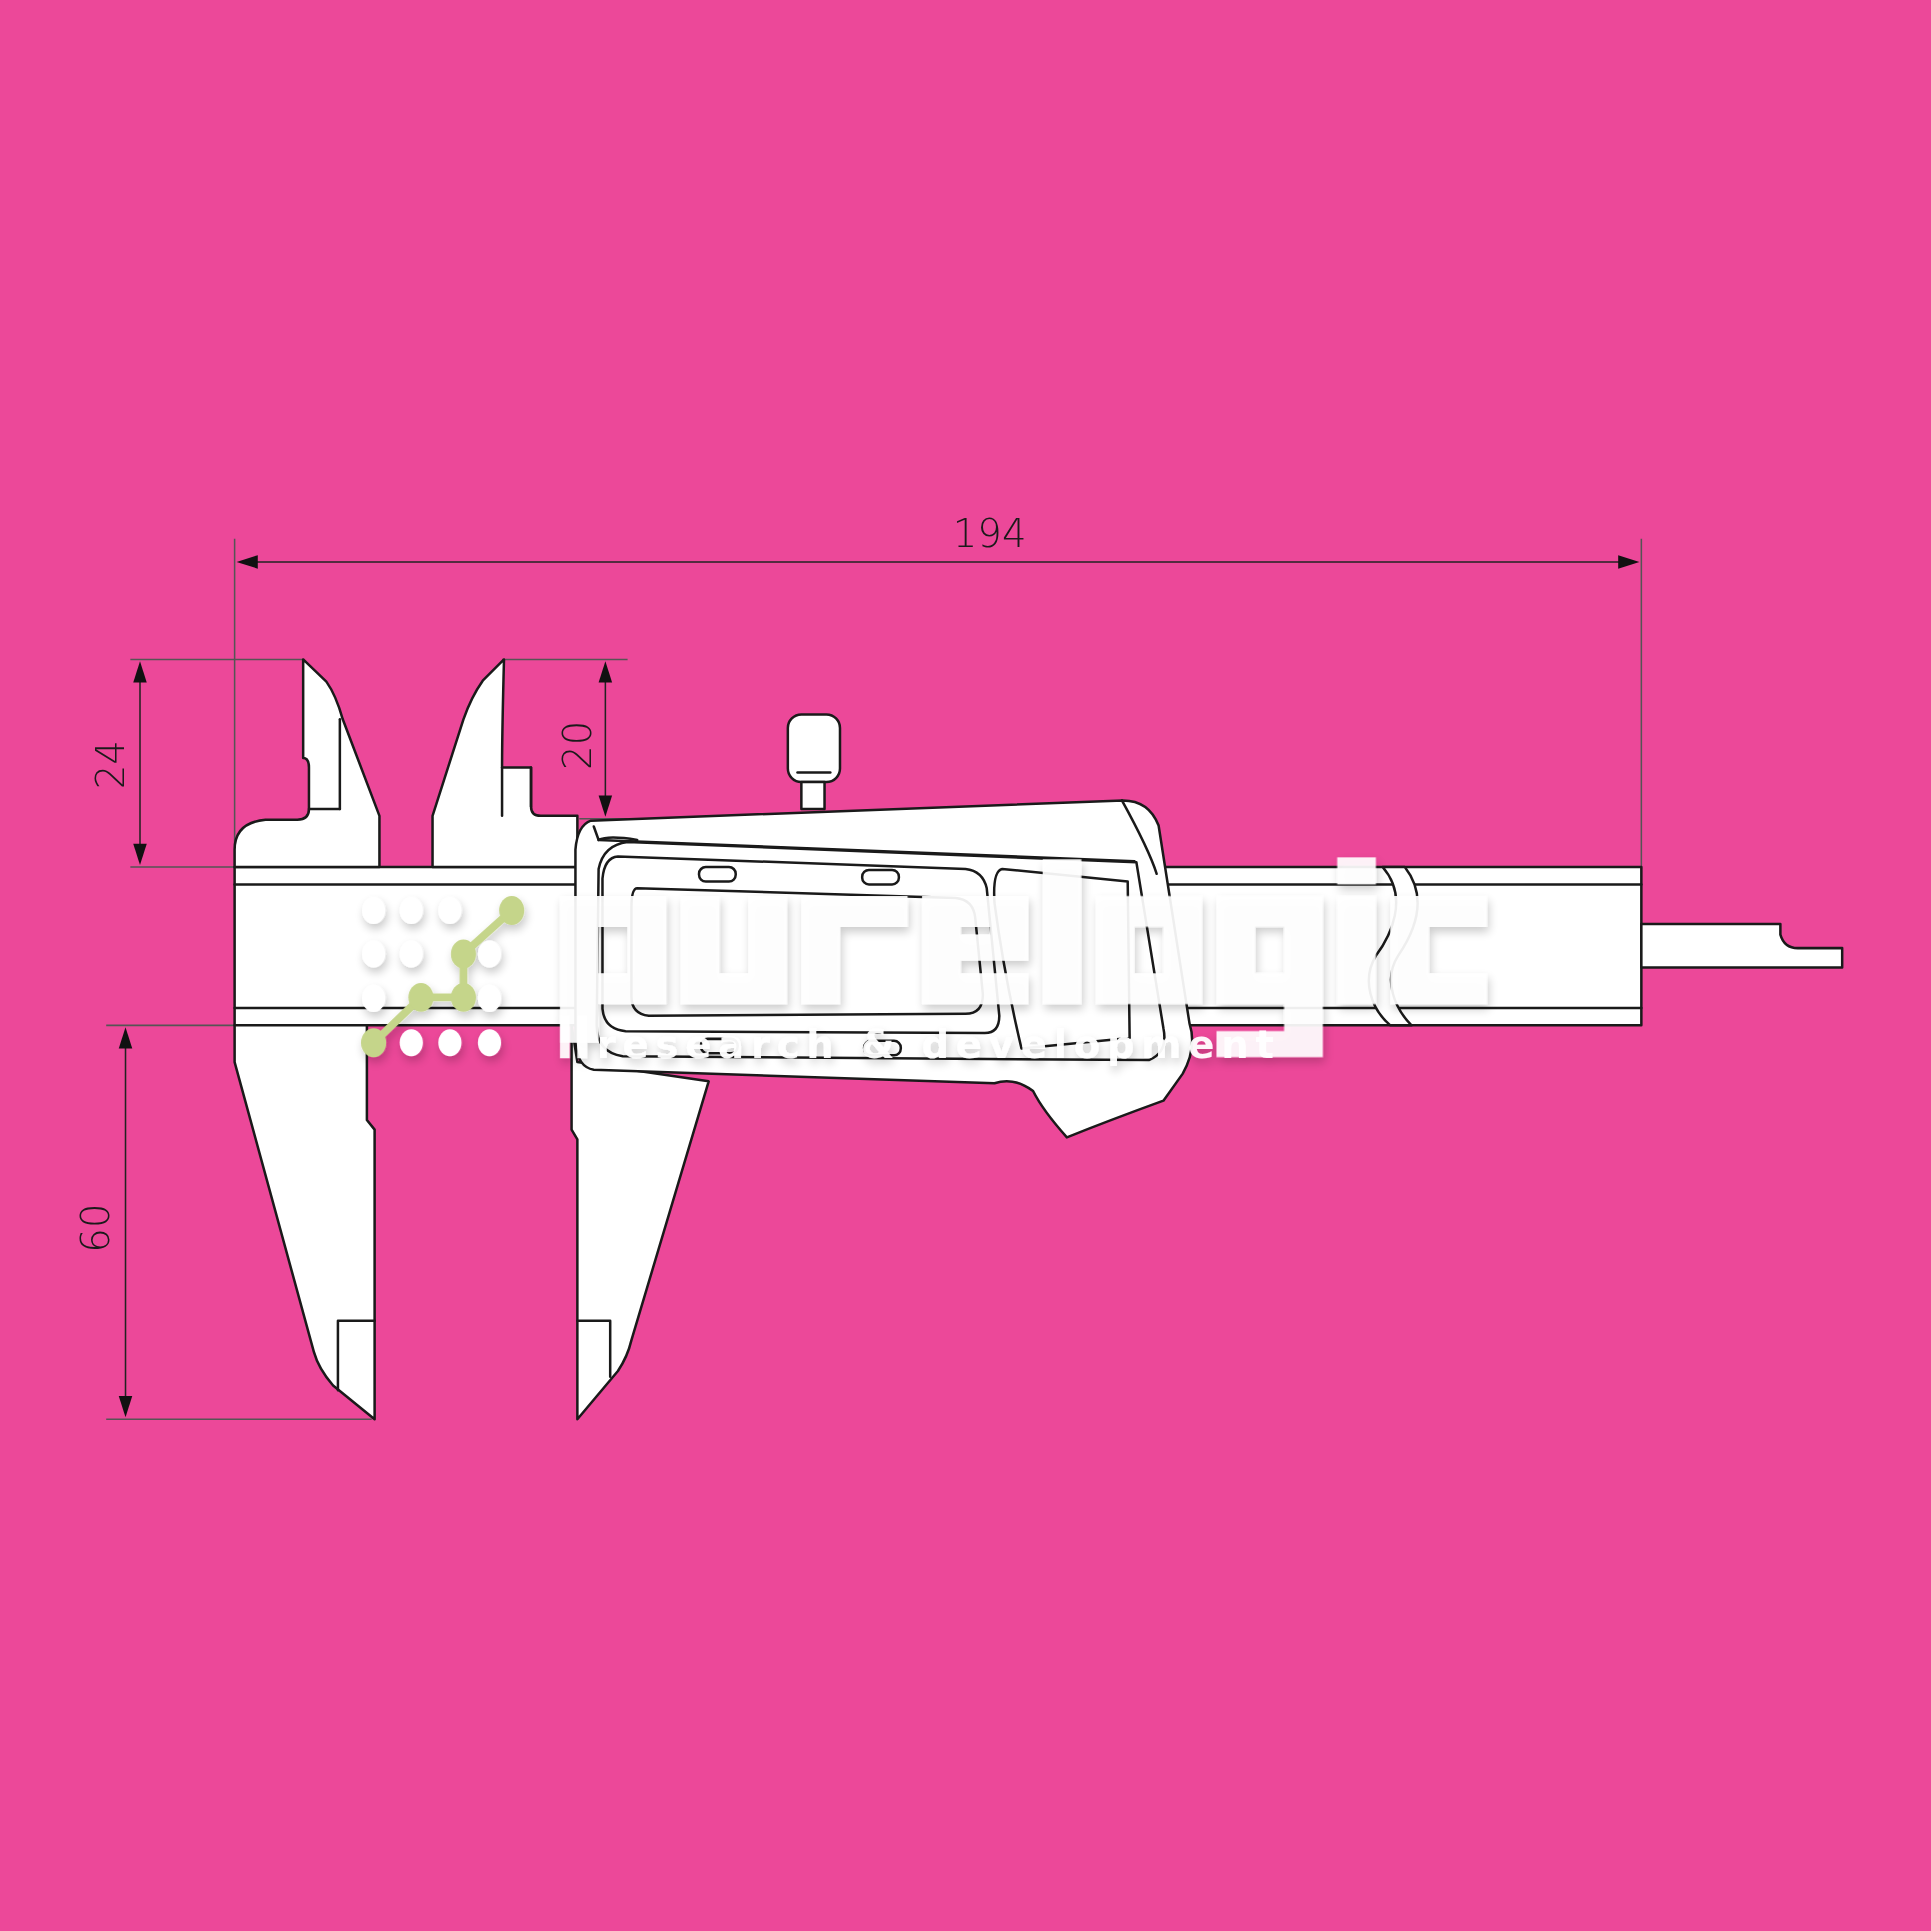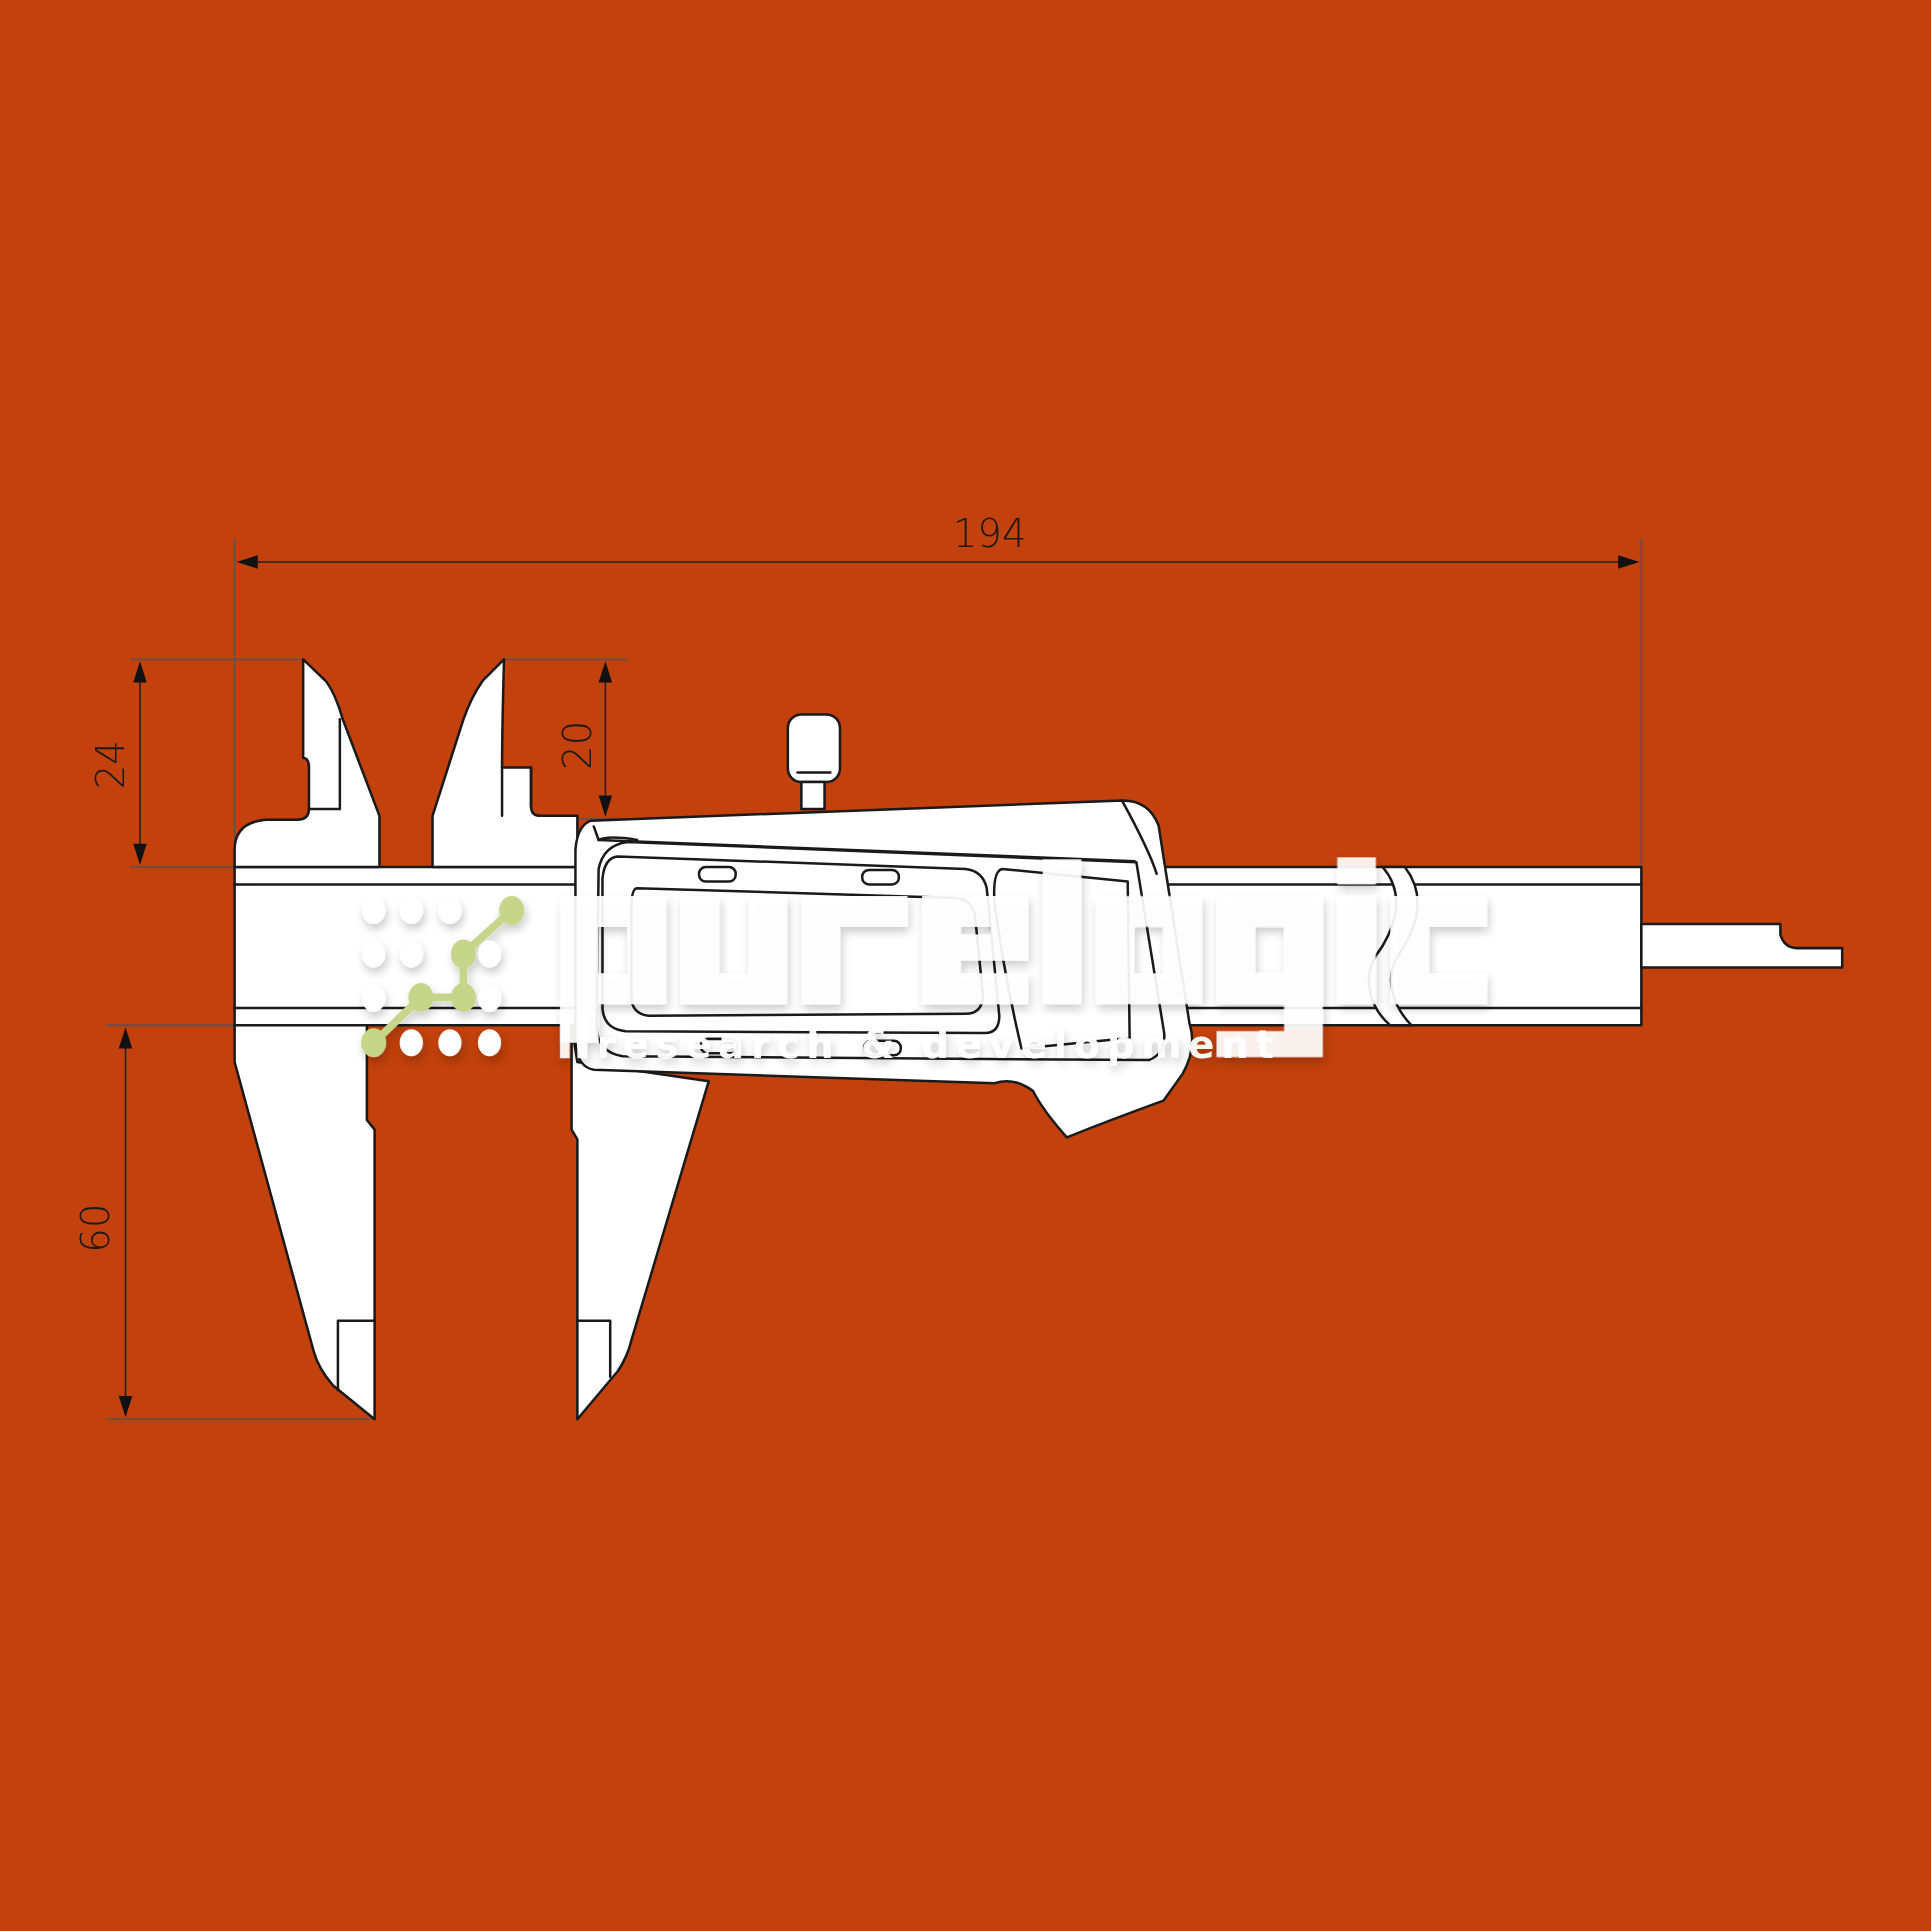--- a/index.html
+++ b/index.html
@@ -1,16 +1,16 @@
 <!DOCTYPE html>
 <html><head>
 <meta charset="utf-8">
 <style>
   html, body { margin: 0; padding: 0; background: #ffffff; }
-  #canvas { position: relative; width: 1931px; height: 1931px; background: #c2410c; overflow: hidden; }
+  #canvas { position: relative; width: 1931px; height: 1931px; background: #ec4899; overflow: hidden; }
   svg { position: absolute; left: 0; top: 0; }
   .part { fill: #ffffff; stroke: #1a1a1a; stroke-width: 2.6; stroke-linejoin: round; stroke-linecap: round; }
   .line { fill: none; stroke: #1a1a1a; stroke-width: 2.6; stroke-linejoin: round; stroke-linecap: round; }
   .thin { fill: none; stroke: #555555; stroke-width: 1.6; }
   .dimline { fill: none; stroke: #222222; stroke-width: 1.6; }
   .arrow { fill: #111111; stroke: none; }
   .dimtext { font-family: "DejaVu Sans", sans-serif; font-size: 40px; fill: #1a1a1a; font-weight: 300; }
   .wm-letter { fill: #ffffff; opacity: 0.92; }
   .wm-sub { font-family: "DejaVu Sans", sans-serif; font-weight: bold; font-size: 40px; fill: #ffffff; letter-spacing: 7px; opacity: 0.95; }
   .wm-dot { fill: #ffffff; }

